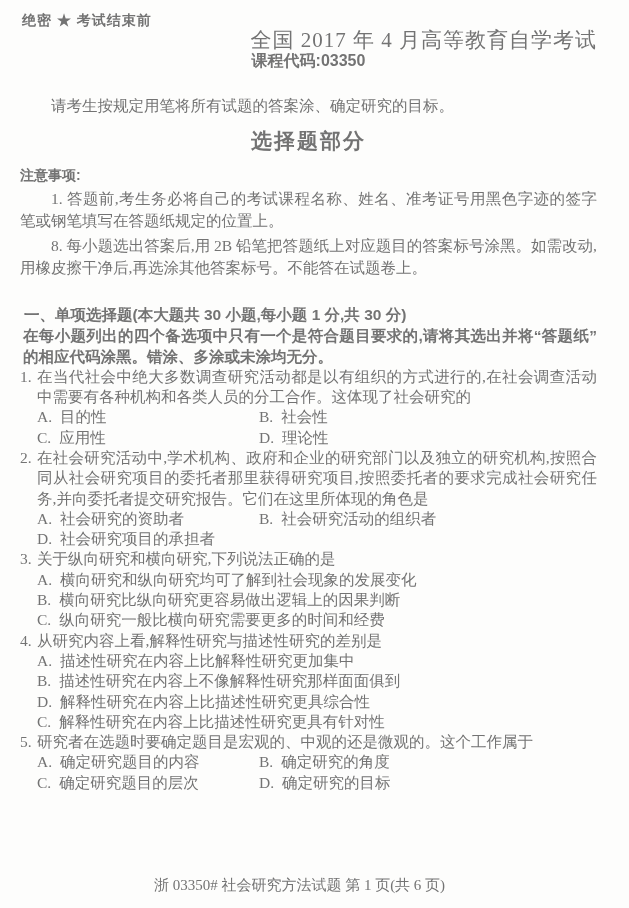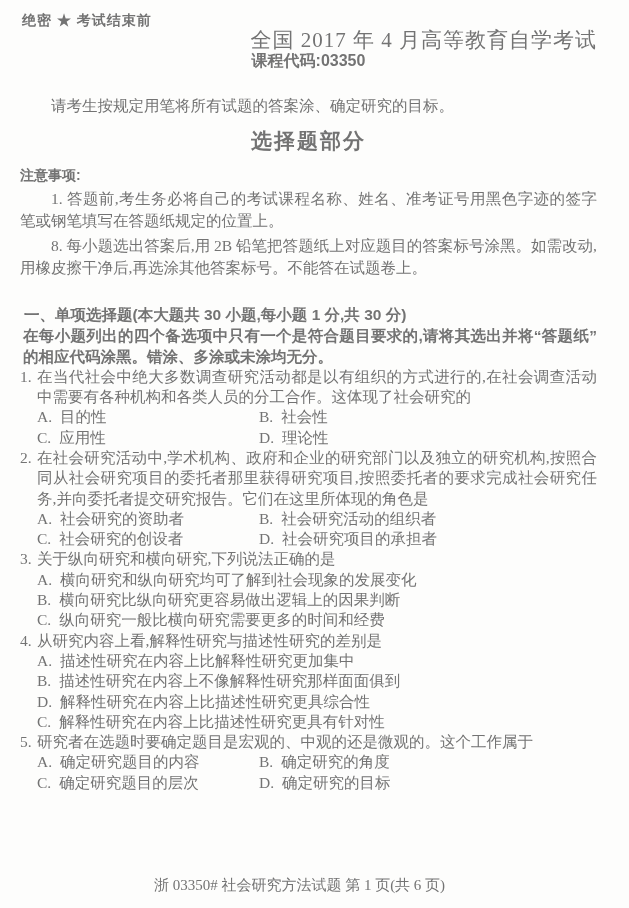--- a/index.html
+++ b/index.html
@@ -152,21 +152,20 @@
     </div>
   </div>
 
   <div class="question">
     <span class="q-num">2.</span>
     <div class="q-body">
       <span class="q-stem">在社会研究活动中,学术机构、政府和企业的研究部门以及独立的研究机构,按照合同从社会研究项目的委托者那里获得研究项目,按照委托者的要求完成社会研究任务,并向委托者提交研究报告。它们在这里所体现的角色是</span>
       <div class="options cols">
         <div class="option"><span class="opt-label">A.</span><span>社会研究的资助者</span></div>
         <div class="option"><span class="opt-label">B.</span><span>社会研究活动的组织者</span></div>
-        <div class="option"><span class="opt-label">C.</span><span>社会研究的创设者</span></div>
         <div class="option"><span class="opt-label">D.</span><span>社会研究项目的承担者</span></div>
       </div>
     </div>
   </div>
 
   <div class="question">
     <span class="q-num">3.</span>
     <div class="q-body">
       <span class="q-stem">关于纵向研究和横向研究,下列说法正确的是</span>
       <div class="options">

